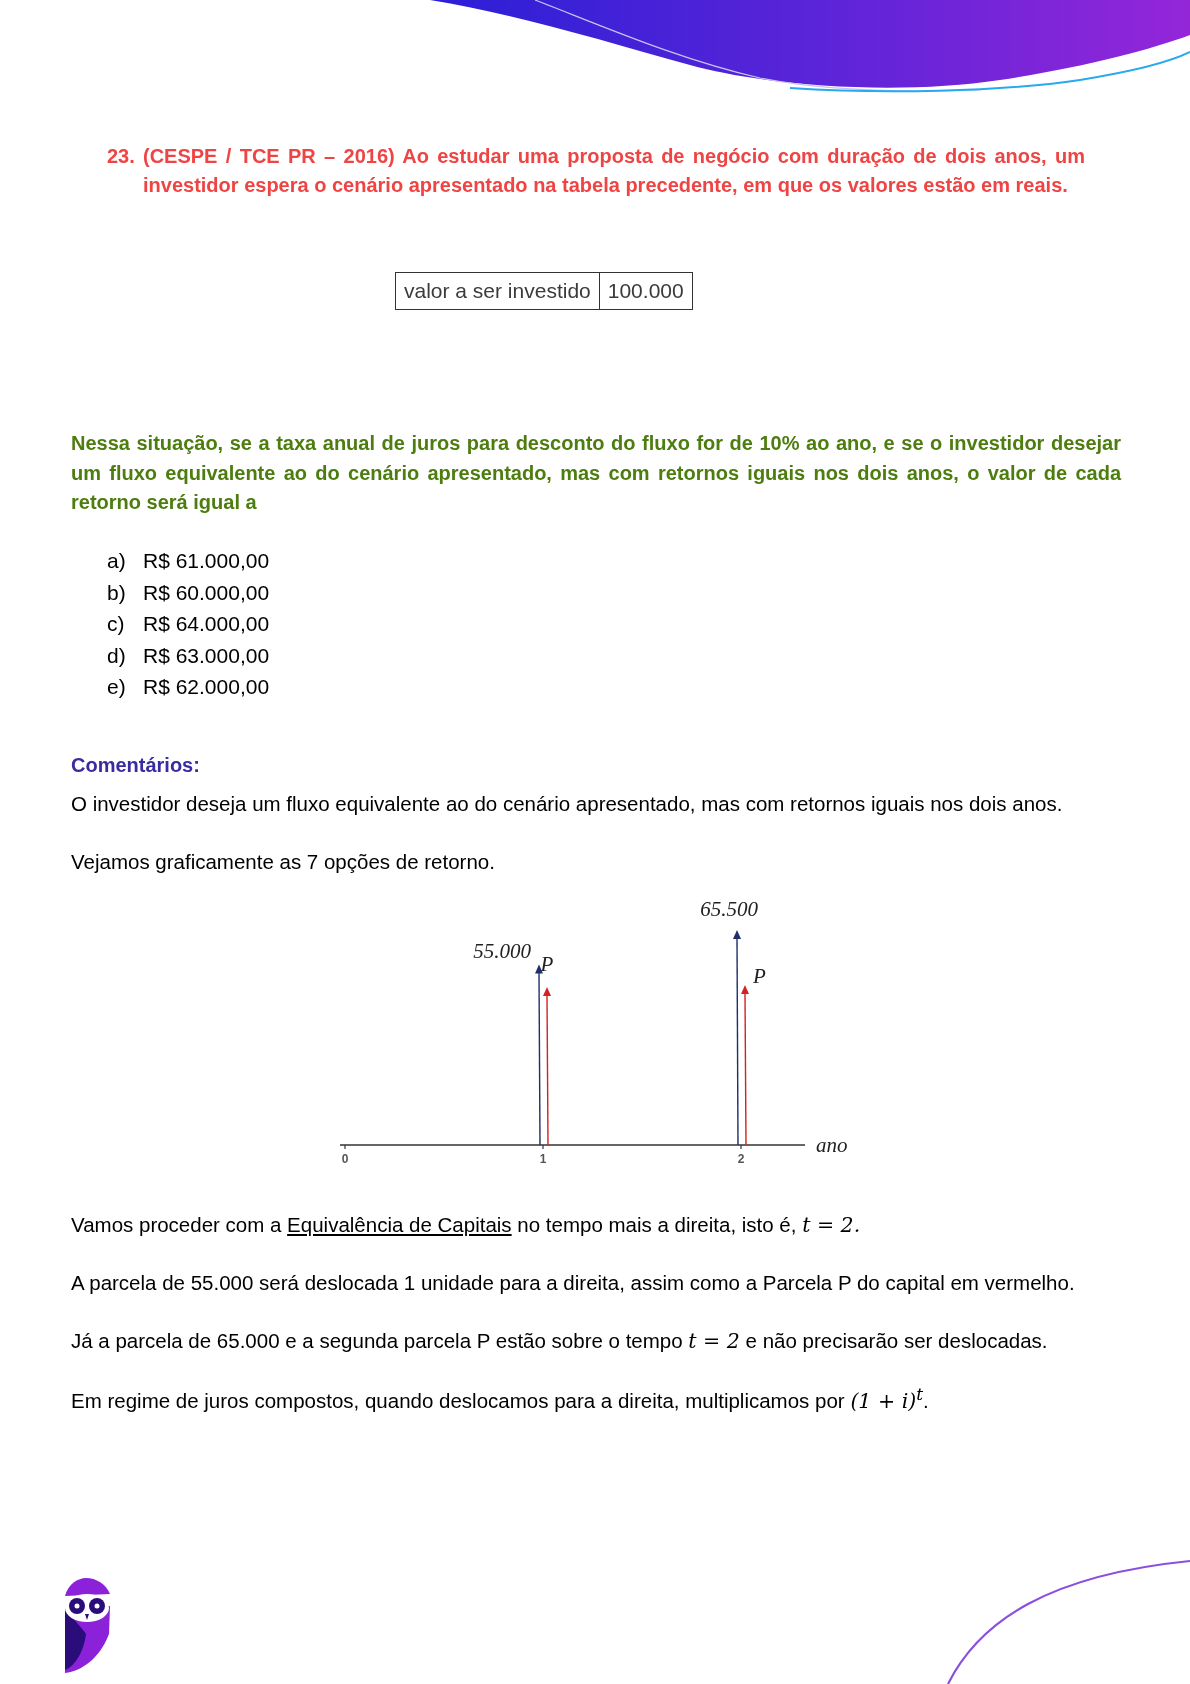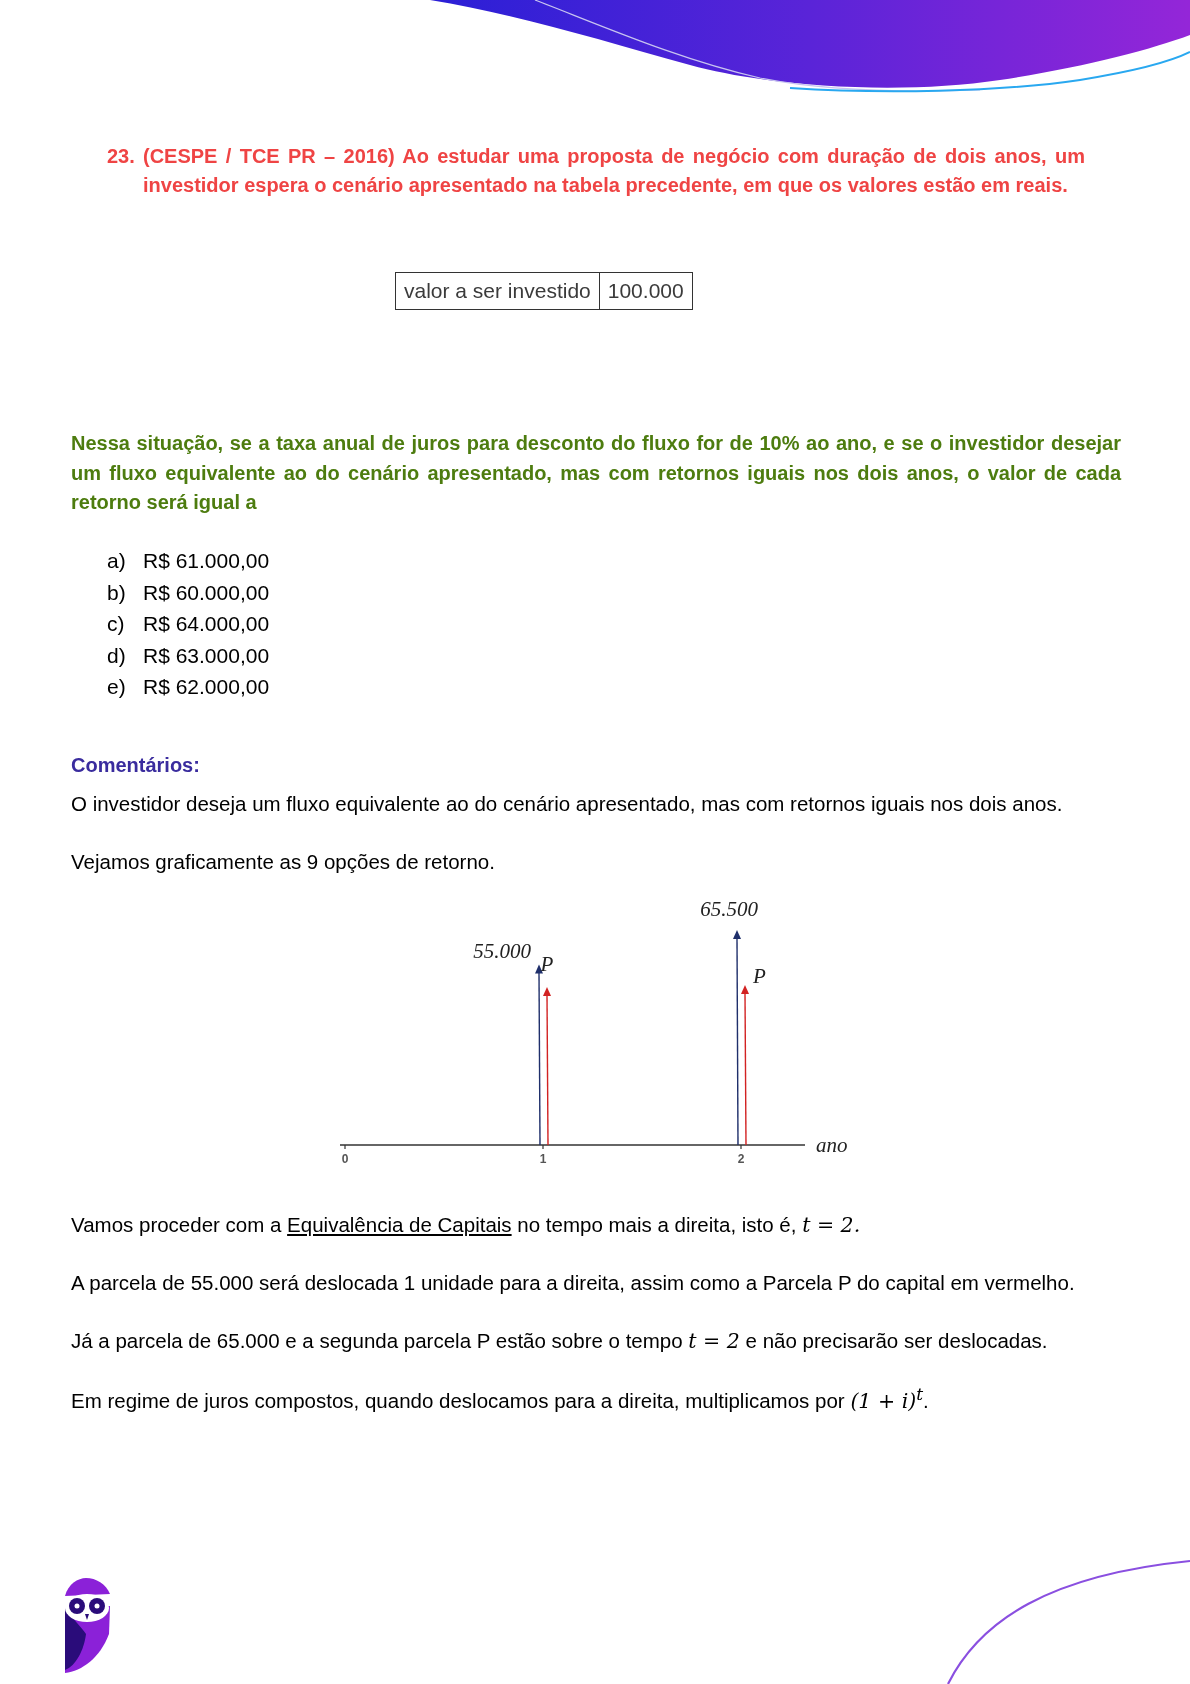--- a/index.html
+++ b/index.html
@@ -88,21 +88,21 @@
       <span>R$ 63.000,00</span>
     </div>
   <div class="opt">
       <span class="lt">e)</span>
       <span>R$ 62.000,00</span>
     </div>
 </div>
 
 <div class="comment-title">Comentários:</div>
 <div class="para" style="top:792px">O investidor deseja um fluxo equivalente ao do cenário apresentado, mas com retornos iguais nos dois anos.</div>
-<div class="para" style="top:850px">Vejamos graficamente as 9 opções de retorno.</div>
+<div class="para" style="top:850px">Vejamos graficamente as 7 opções de retorno.</div>
 
 <svg class="deco" id="cf-chart" style="left:330px;top:890px" width="540" height="280">
   <line x1="10" y1="255" x2="475" y2="255" stroke="#333" stroke-width="1.5"></line>
   <g id="ticks">
       <line x1="15" x2="15" y1="255" y2="259" stroke="#333" stroke-width="1.2"></line>
       <text x="15" y="273" text-anchor="middle" font-size="12" font-weight="bold" fill="#555" font-family="Liberation Sans, sans-serif">0</text>
       <line x1="213" x2="213" y1="255" y2="259" stroke="#333" stroke-width="1.2"></line>
       <text x="213" y="273" text-anchor="middle" font-size="12" font-weight="bold" fill="#555" font-family="Liberation Sans, sans-serif">1</text>
       <line x1="411" x2="411" y1="255" y2="259" stroke="#333" stroke-width="1.2"></line>
       <text x="411" y="273" text-anchor="middle" font-size="12" font-weight="bold" fill="#555" font-family="Liberation Sans, sans-serif">2</text>

